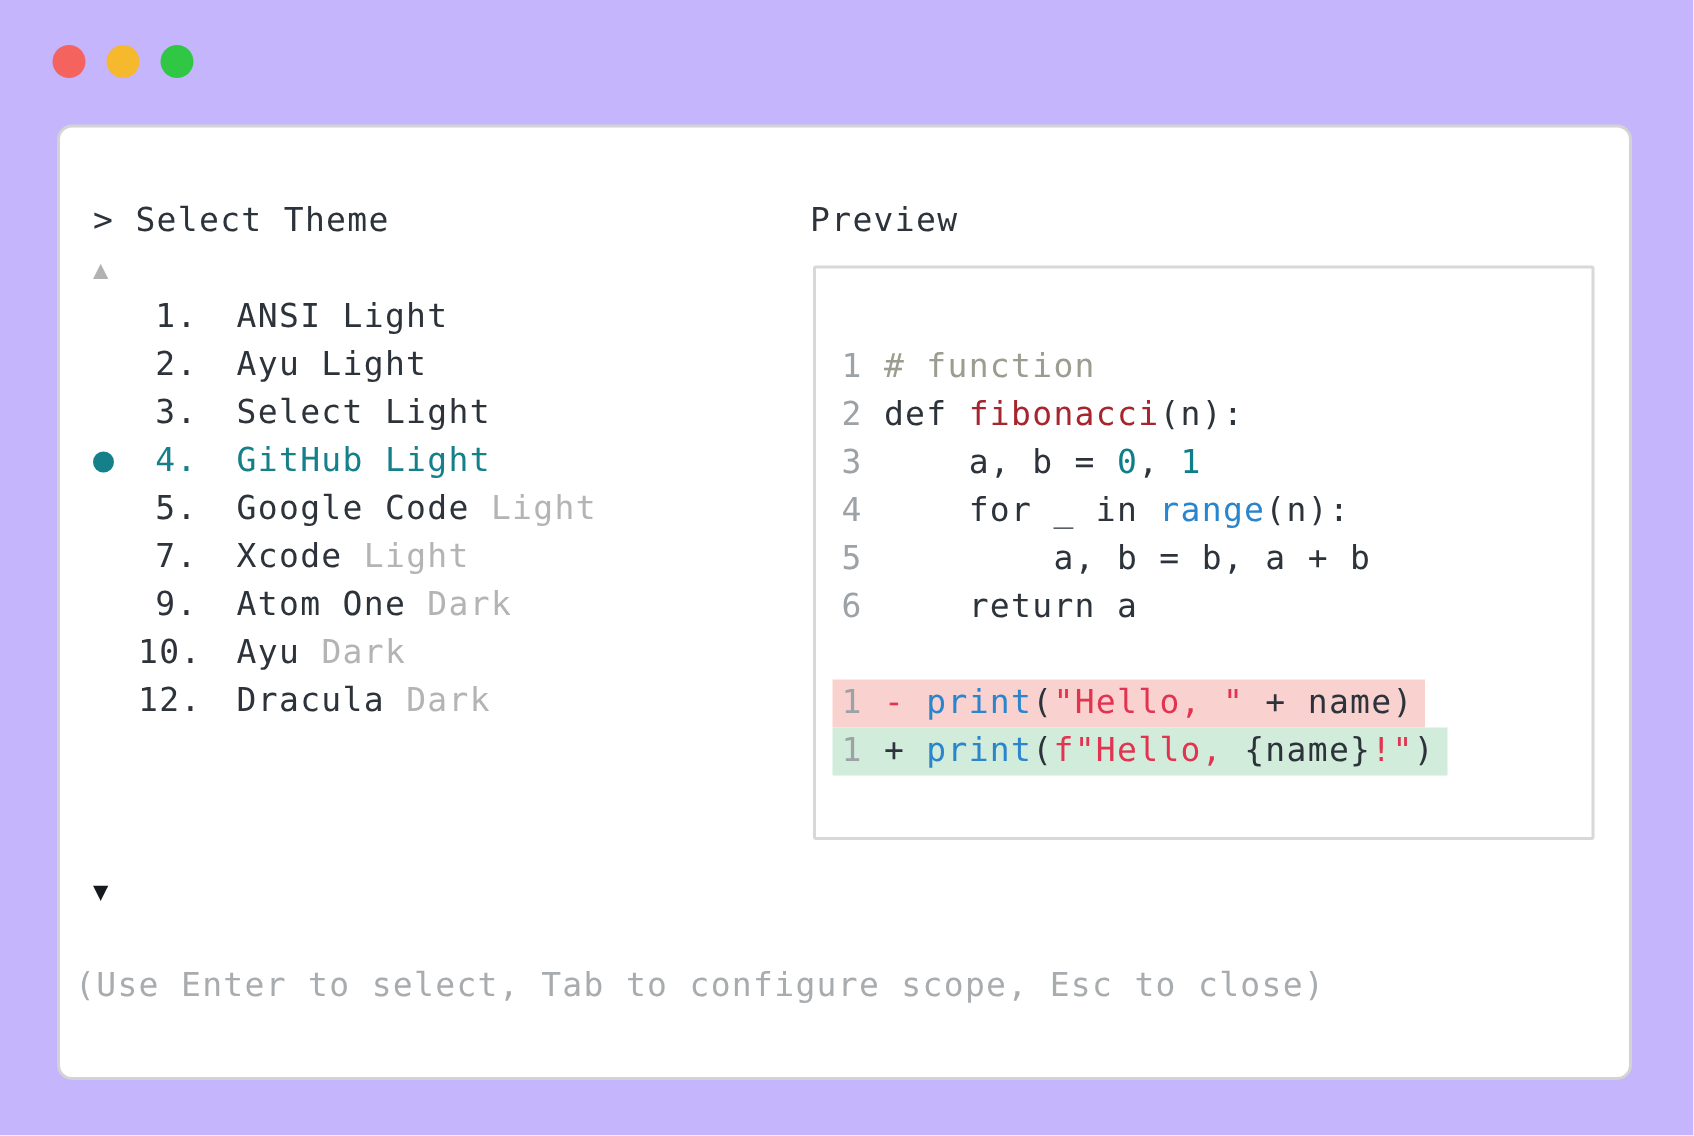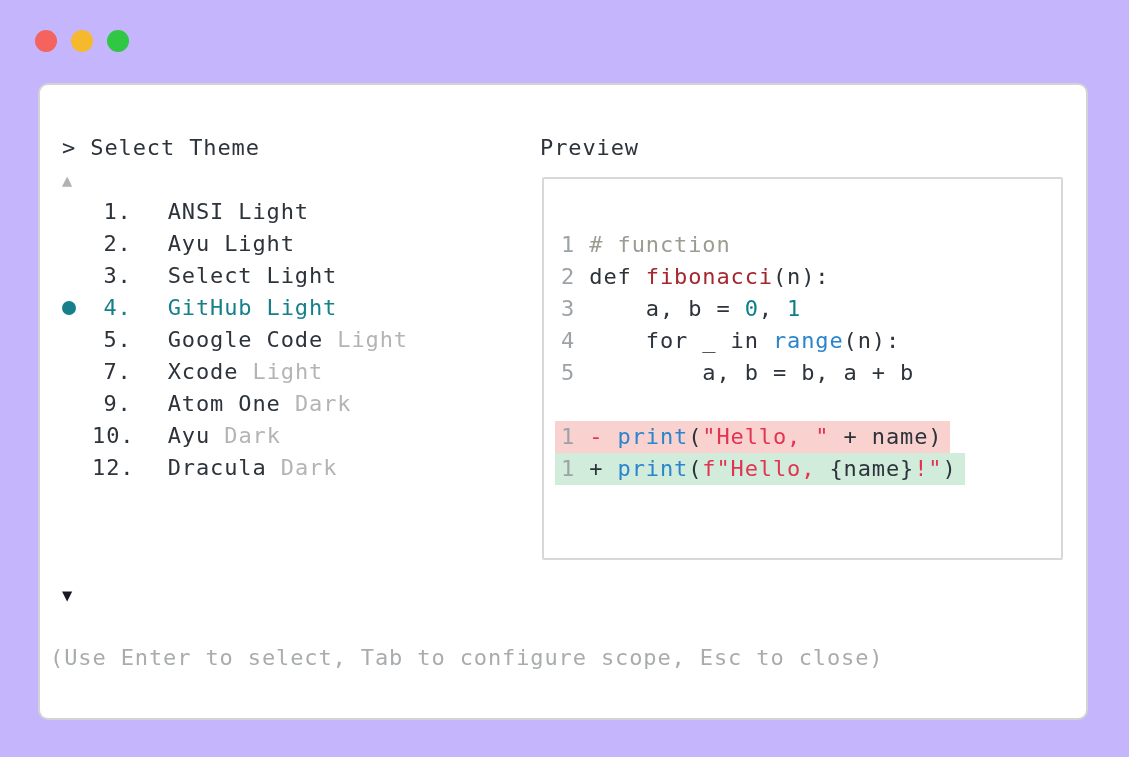--- a/index.html
+++ b/index.html
@@ -24,21 +24,21 @@
     font-size:22px;letter-spacing:0.04em;}
   .prompt{position:absolute;left:22px;top:47px;height:32px;line-height:32px;white-space:pre;}
   .scroll-arrow{position:absolute;left:22px;height:32px;line-height:32px;font-size:17px;}
   .scroll-up{top:79px;color:#b2b2b2;}
   .scroll-down{top:494px;color:#16191d;}
   
   .theme-list{position:absolute;left:22px;top:111px;margin:0;padding:0;list-style:none;}
   .theme-list li{position:relative;height:32px;line-height:32px;padding-left:30px;white-space:pre;cursor:default;}
   .sel-dot{position:absolute;left:0;top:9px;width:14px;height:14px;border-radius:50%;background:var(--accent);}
   .num{display:inline-block;width:3ch;text-align:right;}
-  .tname{margin-left:36px;}
+  .tname{margin-left:26px;}
   .suffix{color:var(--muted);}
   li.selected .num, li.selected .tname{color:var(--accent);}
   
   .footer{position:absolute;left:10px;top:557px;height:32px;line-height:32px;
     color:var(--footer);white-space:pre;}
   
   .preview-label{position:absolute;left:500px;top:47px;height:32px;line-height:32px;}
   .preview-box{position:absolute;left:502px;top:92px;width:517px;height:379px;
     border:2px solid #d8d8d8;border-radius:2px;background:#fff;overflow:hidden;}
   .code{padding:50px 0 0 17px;font-size:22px;line-height:32px;}
@@ -91,20 +91,21 @@
 
     <div class="preview-label">Preview</div>
 
     <div class="preview-box">
       <div class="code" id="code">
           <div class="code-line"><span class="line-content"><span class="tk-ln">1 </span><span class="tk-comment"># function</span></span></div>
           <div class="code-line"><span class="line-content"><span class="tk-ln">2 </span><span class="tk-plain">def </span><span class="tk-func">fibonacci</span><span class="tk-plain">(n):</span></span></div>
           <div class="code-line"><span class="line-content"><span class="tk-ln">3 </span><span class="tk-plain">    a, b = </span><span class="tk-number">0</span><span class="tk-plain">, </span><span class="tk-number">1</span></span></div>
           <div class="code-line"><span class="line-content"><span class="tk-ln">4 </span><span class="tk-plain">    for _ in </span><span class="tk-call">range</span><span class="tk-plain">(n):</span></span></div>
           <div class="code-line"><span class="line-content"><span class="tk-ln">5 </span><span class="tk-plain">        a, b = b, a + b</span></span></div>
+          <div class="code-line"><span class="line-content"><span class="tk-ln">6 </span><span class="tk-plain">    return a</span></span></div>
           <div class="code-line">&nbsp;</div>
           <div class="code-line"><span class="line-content hl-removed"><span class="tk-ln">1 </span><span class="tk-sign-removed">- </span><span class="tk-call">print</span><span class="tk-plain">(</span><span class="tk-string">"Hello, "</span><span class="tk-plain"> + name)</span></span></div>
           <div class="code-line"><span class="line-content hl-added"><span class="tk-ln">1 </span><span class="tk-sign-added">+ </span><span class="tk-call">print</span><span class="tk-plain">(</span><span class="tk-string">f"Hello, </span><span class="tk-plain">{name}</span><span class="tk-string">!"</span><span class="tk-plain">)</span></span></div>
         </div>
     </div>
 
   </div>
 </div>
 
 </body></html>

